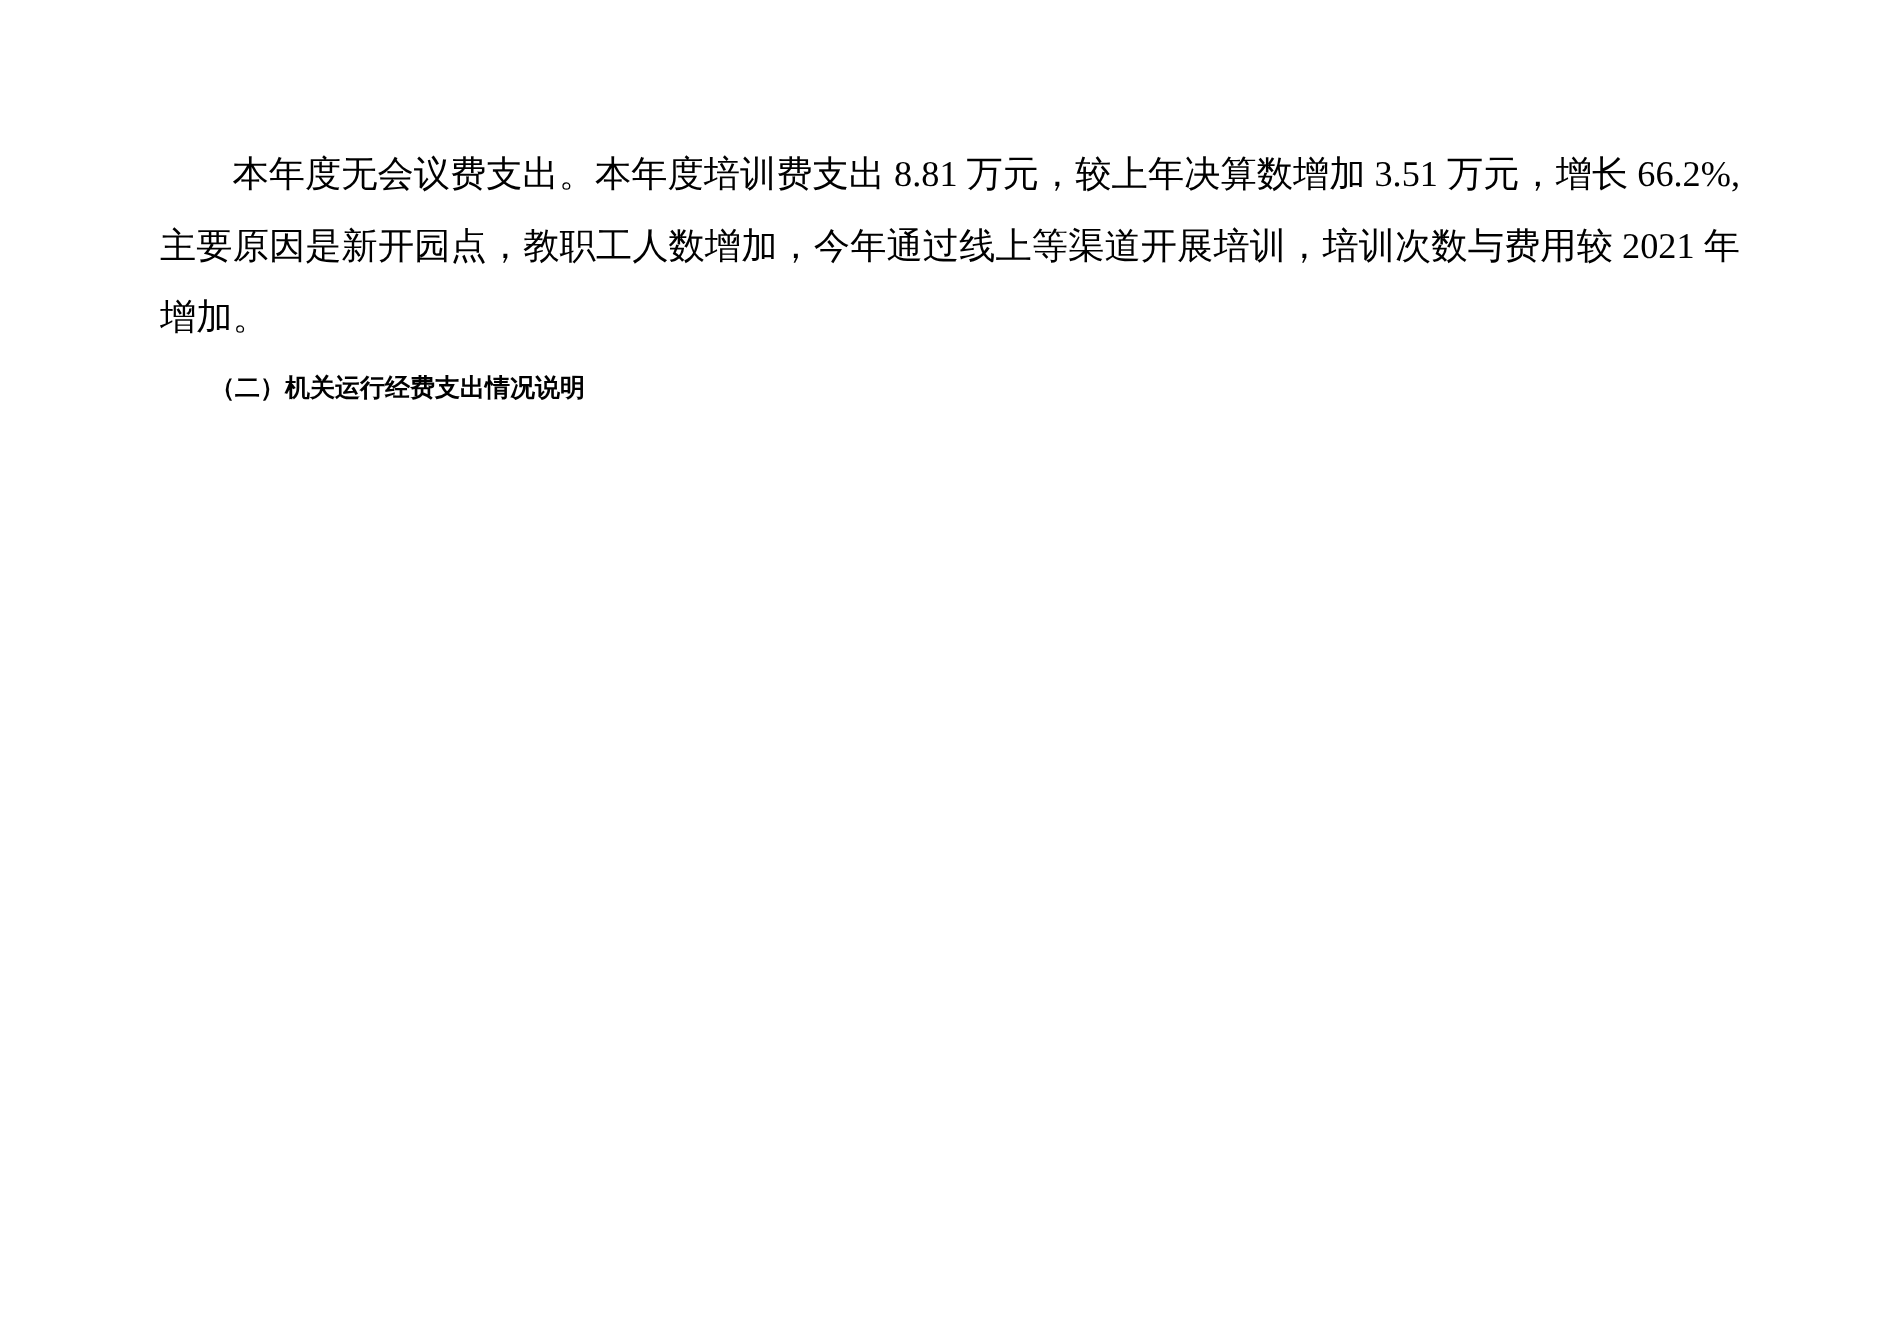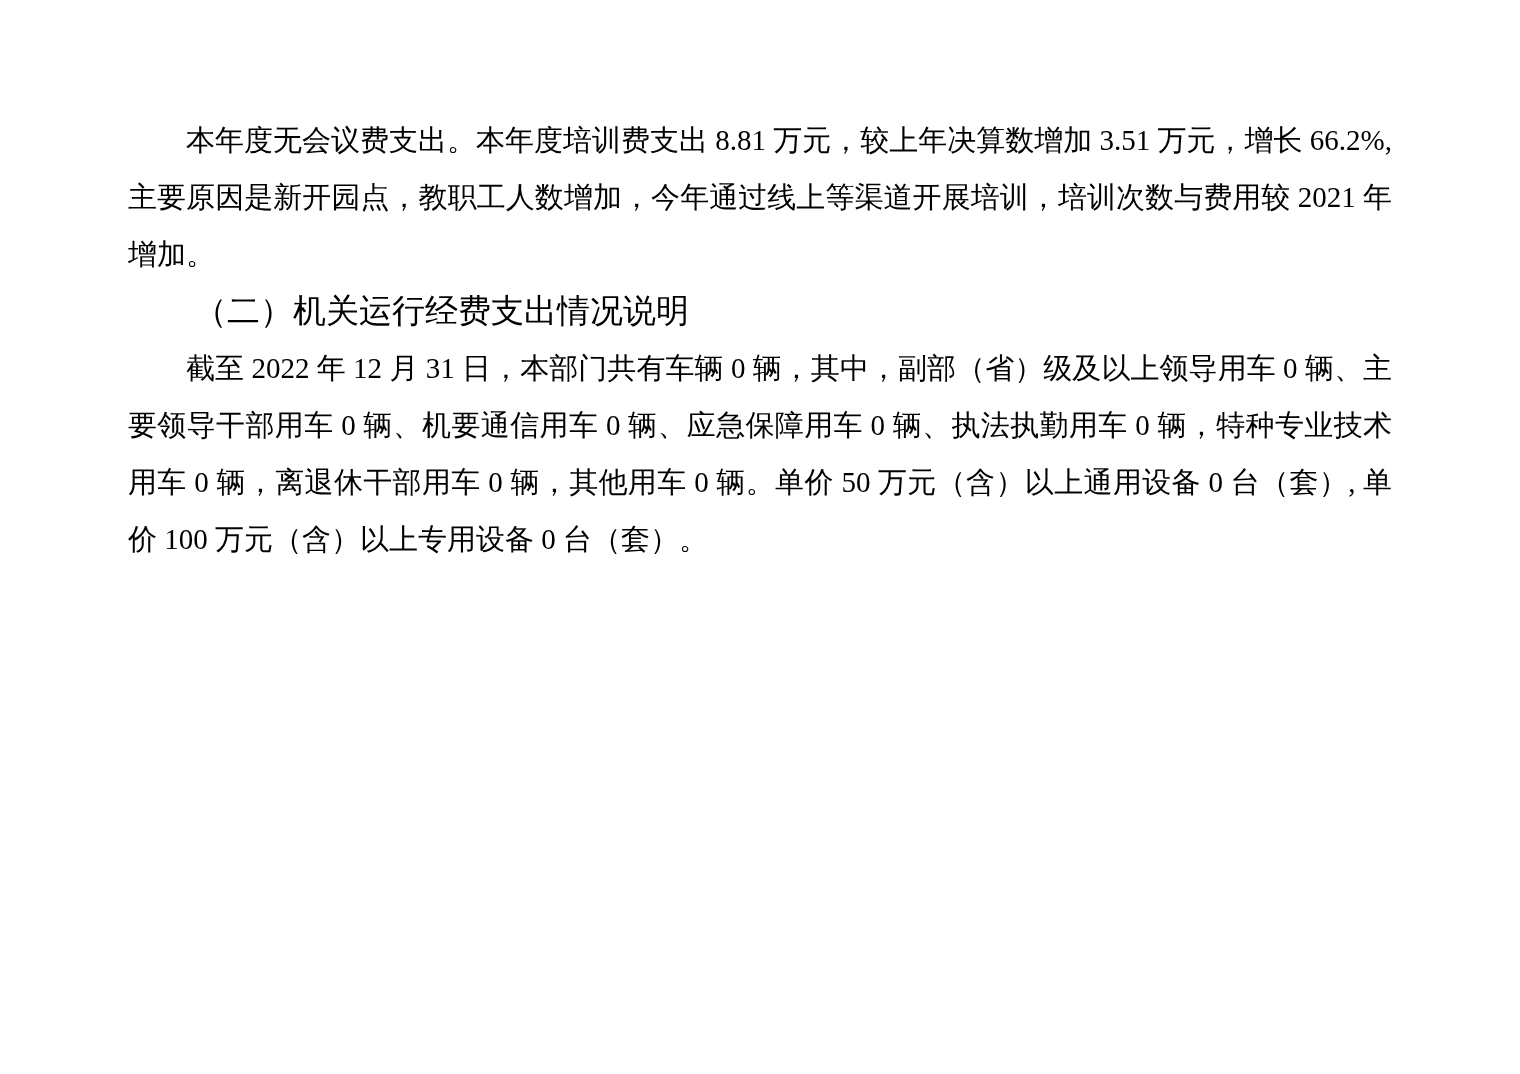--- a/index.html
+++ b/index.html
@@ -23,30 +23,29 @@
     line-height: 57px;
     text-align: justify;
   }
   .doc-text p,
   .doc-text h3 {
     margin: 0;
     padding: 0;
     text-indent: 2em;
   }
   .doc-text h3 {
-    font-size: 33px;
-    font-weight: normal;
+    font-size: 20px;
+    font-weight: bold;
     line-height: 57px;
   }
   .doc-text p {
     font-weight: normal;
   }
 </style>
 </head>
 <body>
 
 <div class="page">
   <div class="doc-text">
     <p>本年度无会议费支出。本年度培训费支出 8.81 万元，较上年决算数增加 3.51 万元，增长 66.2%, 主要原因是新开园点，教职工人数增加，今年通过线上等渠道开展培训，培训次数与费用较 2021 年增加。</p>
     <h3>（二）机关运行经费支出情况说明</h3>
-    <p>截至 2022 年 12 月 31 日，本部门共有车辆 0 辆，其中，副部（省）级及以上领导用车 0 辆、主要领导干部用车 0 辆、机要通信用车 0 辆、应急保障用车 0 辆、执法执勤用车 0 辆，特种专业技术用车 0 辆，离退休干部用车 0 辆，其他用车 0 辆。单价 50 万元（含）以上通用设备 0 台（套）, 单价 100 万元（含）以上专用设备 0 台（套）。</p>
   </div>
 </div>
 
 </body></html>

